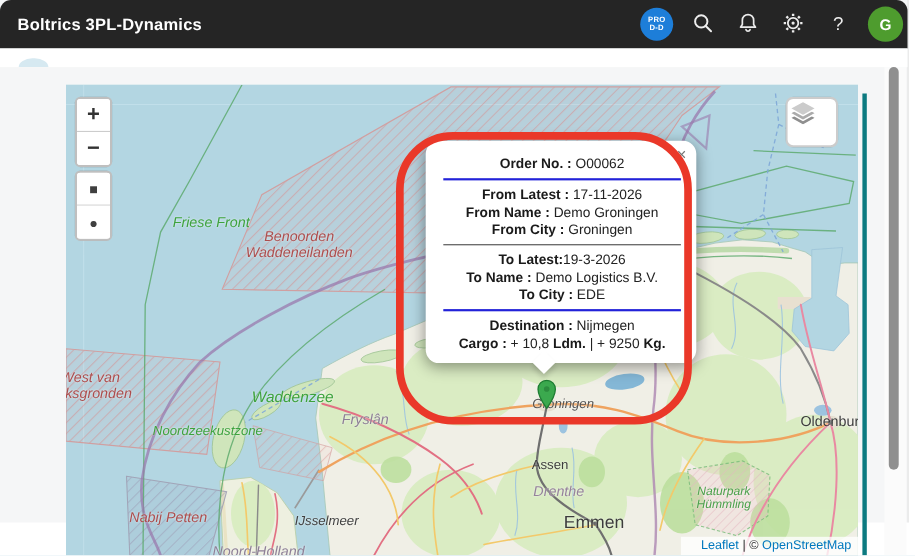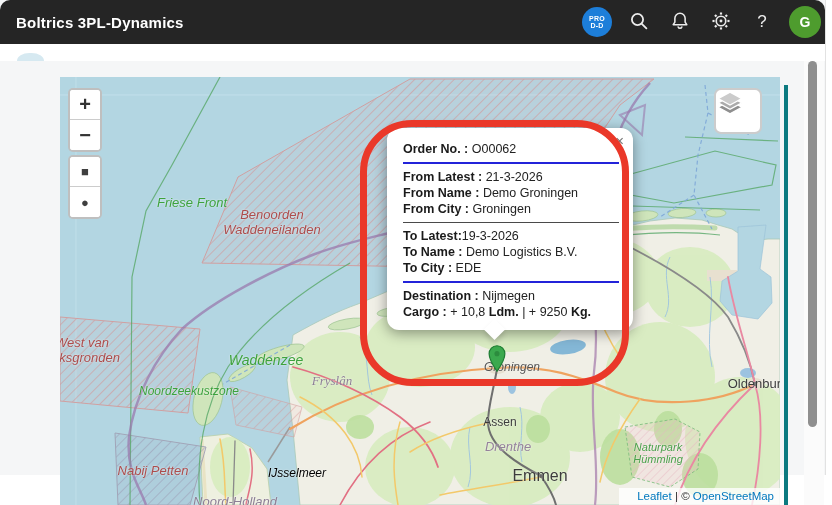--- a/index.html
+++ b/index.html
@@ -30,21 +30,21 @@
   .lf-btn:last-child{border-bottom:none;}
   .lf-btn.shape{font-size:13px;color:#3f3f3f;font-weight:400;}
   #layers-ctrl{position:absolute;left:654px;top:11px;width:44px;height:42px;background:#fff;border:2px solid rgba(0,0,0,.2);border-radius:7px;display:flex;align-items:center;justify-content:center;cursor:pointer;}
   #attribution{position:absolute;right:0;bottom:0;background:rgba(255,255,255,.78);padding:2px 6px 3px 0;font-size:11.5px;color:#333;display:flex;align-items:center;gap:4px;}
   #attribution a{color:#0078be;text-decoration:none;cursor:pointer;}
   .ua-flag{display:inline-block;width:14px;height:9px;overflow:hidden;border-radius:1px;}
   .ua-flag .b{height:5px;background:#3a6fc4;}
   .ua-flag .y{height:4px;background:#ffd948;}
   
   #popup{position:absolute;left:387px;top:128px;width:216px;background:#fff;border-radius:12px;box-shadow:0 3px 14px rgba(0,0,0,.4);z-index:40;padding:13px 14px 10px 16px;font-size:12.5px;color:#222;}
-  #popup .prow{line-height:16px;white-space:pre;}
+  #popup .prow{line-height:16px;white-space:pre;text-align:center;}
   #popup b{font-weight:700;color:#1a1a1a;}
   .hr-blue{border:none;border-top:2px solid #2323d9;margin:5px 0;}
   .hr-dark{border:none;border-top:1.5px solid #4a4a4a;margin:5px 0;}
   #popup-close{position:absolute;top:5px;right:9px;color:#757575;font-size:15px;background:none;border:none;cursor:pointer;padding:0;line-height:15px;}
   #popup-tail{position:absolute;left:100px;bottom:-7px;width:15px;height:15px;background:#fff;transform:rotate(45deg);box-shadow:3px 3px 5px rgba(0,0,0,.15);}
   #marker{position:absolute;left:488px;top:345px;z-index:30;}
   
   #annotation{position:absolute;left:360px;top:120px;width:255px;height:252px;border:7px solid #ea3829;border-radius:52px;z-index:60;pointer-events:none;}
 </style>
 </head>
@@ -250,24 +250,24 @@
         </g>
       </svg>
 
       <div class="mlabel it" style="left:132px;top:125px;color:#3da23d;font-size:13px;">Friese Front</div>
       <div class="mlabel it" style="left:212px;top:145px;color:#ac4d4d;font-size:13px;">Benoorden
 Waddeneilanden</div>
       <div class="mlabel it" style="left:22px;top:273px;color:#ac4d4d;font-size:13px;">West van
 Rijksgronden</div>
       <div class="mlabel it" style="left:206px;top:283px;color:#3da23d;font-size:14px;">Waddenzee</div>
       <div class="mlabel it" style="left:129px;top:314px;color:#3da23d;font-size:12px;">Noordzeekustzone</div>
-      <div class="mlabel it" style="left:272px;top:304px;color:#8d7f96;font-size:13px;font-family:Liberation Serif, serif;">Fryslân</div>
+      <div class="mlabel it" style="left:272px;top:304px;color:#8d7f96;font-size:13px;">Fryslân</div>
       <div class="mlabel it" style="left:93px;top:393px;color:#ac4d4d;font-size:13px;">Nabij Petten</div>
       <div class="mlabel it" style="left:175px;top:424px;color:#8d7f96;font-size:13px;">Noord-Holland</div>
-      <div class="mlabel it" style="left:237px;top:396px;color:#000000;font-size:12px;">IJsselmeer</div>
+      <div class="mlabel it" style="left:237px;top:396px;color:#404040;font-size:12px;">IJsselmeer</div>
       <div class="mlabel it" style="left:452px;top:290px;color:#555;font-size:12px;">Groningen</div>
       <div class="mlabel" style="left:428px;top:345px;color:#3c3c3c;font-size:12px;margin-left:12px;">Assen</div>
       <div class="mlabel it" style="left:448px;top:369px;color:#95829b;font-size:13px;">Drenthe</div>
       <div class="mlabel" style="left:480px;top:399px;color:#3c3c3c;font-size:16px;">Emmen</div>
       <div class="mlabel it" style="left:598px;top:376px;color:#4ba04b;font-size:11px;">Naturpark
 Hümmling</div>
       <div class="mlabel" style="left:698px;top:306px;color:#3c3c3c;font-size:13px;">Oldenburg</div>
 
       <div class="lf-ctrl" style="left:8px;top:11px;">
         <button class="lf-btn">+</button>
@@ -301,21 +301,21 @@
       <svg width="18" height="27" viewBox="0 0 24 36">
         <path d="M12 1C6 1 1.5 5.7 1.5 11.7 C1.5 20 12 35 12 35 S22.5 20 22.5 11.7 C22.5 5.7 18 1 12 1Z" fill="#3ba94e" stroke="#1e7d33" stroke-width="1.6"></path>
         <circle cx="12" cy="11.5" r="3.4" fill="#2c8c3e"></circle>
       </svg>
     </div>
 
     <div id="popup">
       <button id="popup-close">×</button>
       <div class="prow"><b>Order No. :</b><span> O00062</span></div>
       <hr class="hr-blue">
-      <div class="prow"><b>From Latest :</b><span> 21-3-2026</span></div>
+      <div class="prow"><b>From Latest :</b><span> 17-11-2026</span></div>
       <div class="prow"><b>From Name :</b><span> Demo Groningen</span></div>
       <div class="prow"><b>From City :</b><span> Groningen</span></div>
       <hr class="hr-dark">
       <div class="prow"><b>To Latest:</b><span>19-3-2026</span></div>
       <div class="prow"><b>To Name :</b><span> Demo Logistics B.V.</span></div>
       <div class="prow"><b>To City :</b><span> EDE</span></div>
       <hr class="hr-blue">
       <div class="prow"><b>Destination :</b><span> Nijmegen</span></div>
       <div class="prow"><b>Cargo :</b><span> + 10,8 </span><b>Ldm.</b><span> | + 9250 </span><b>Kg.</b></div>
       <div id="popup-tail"></div>

